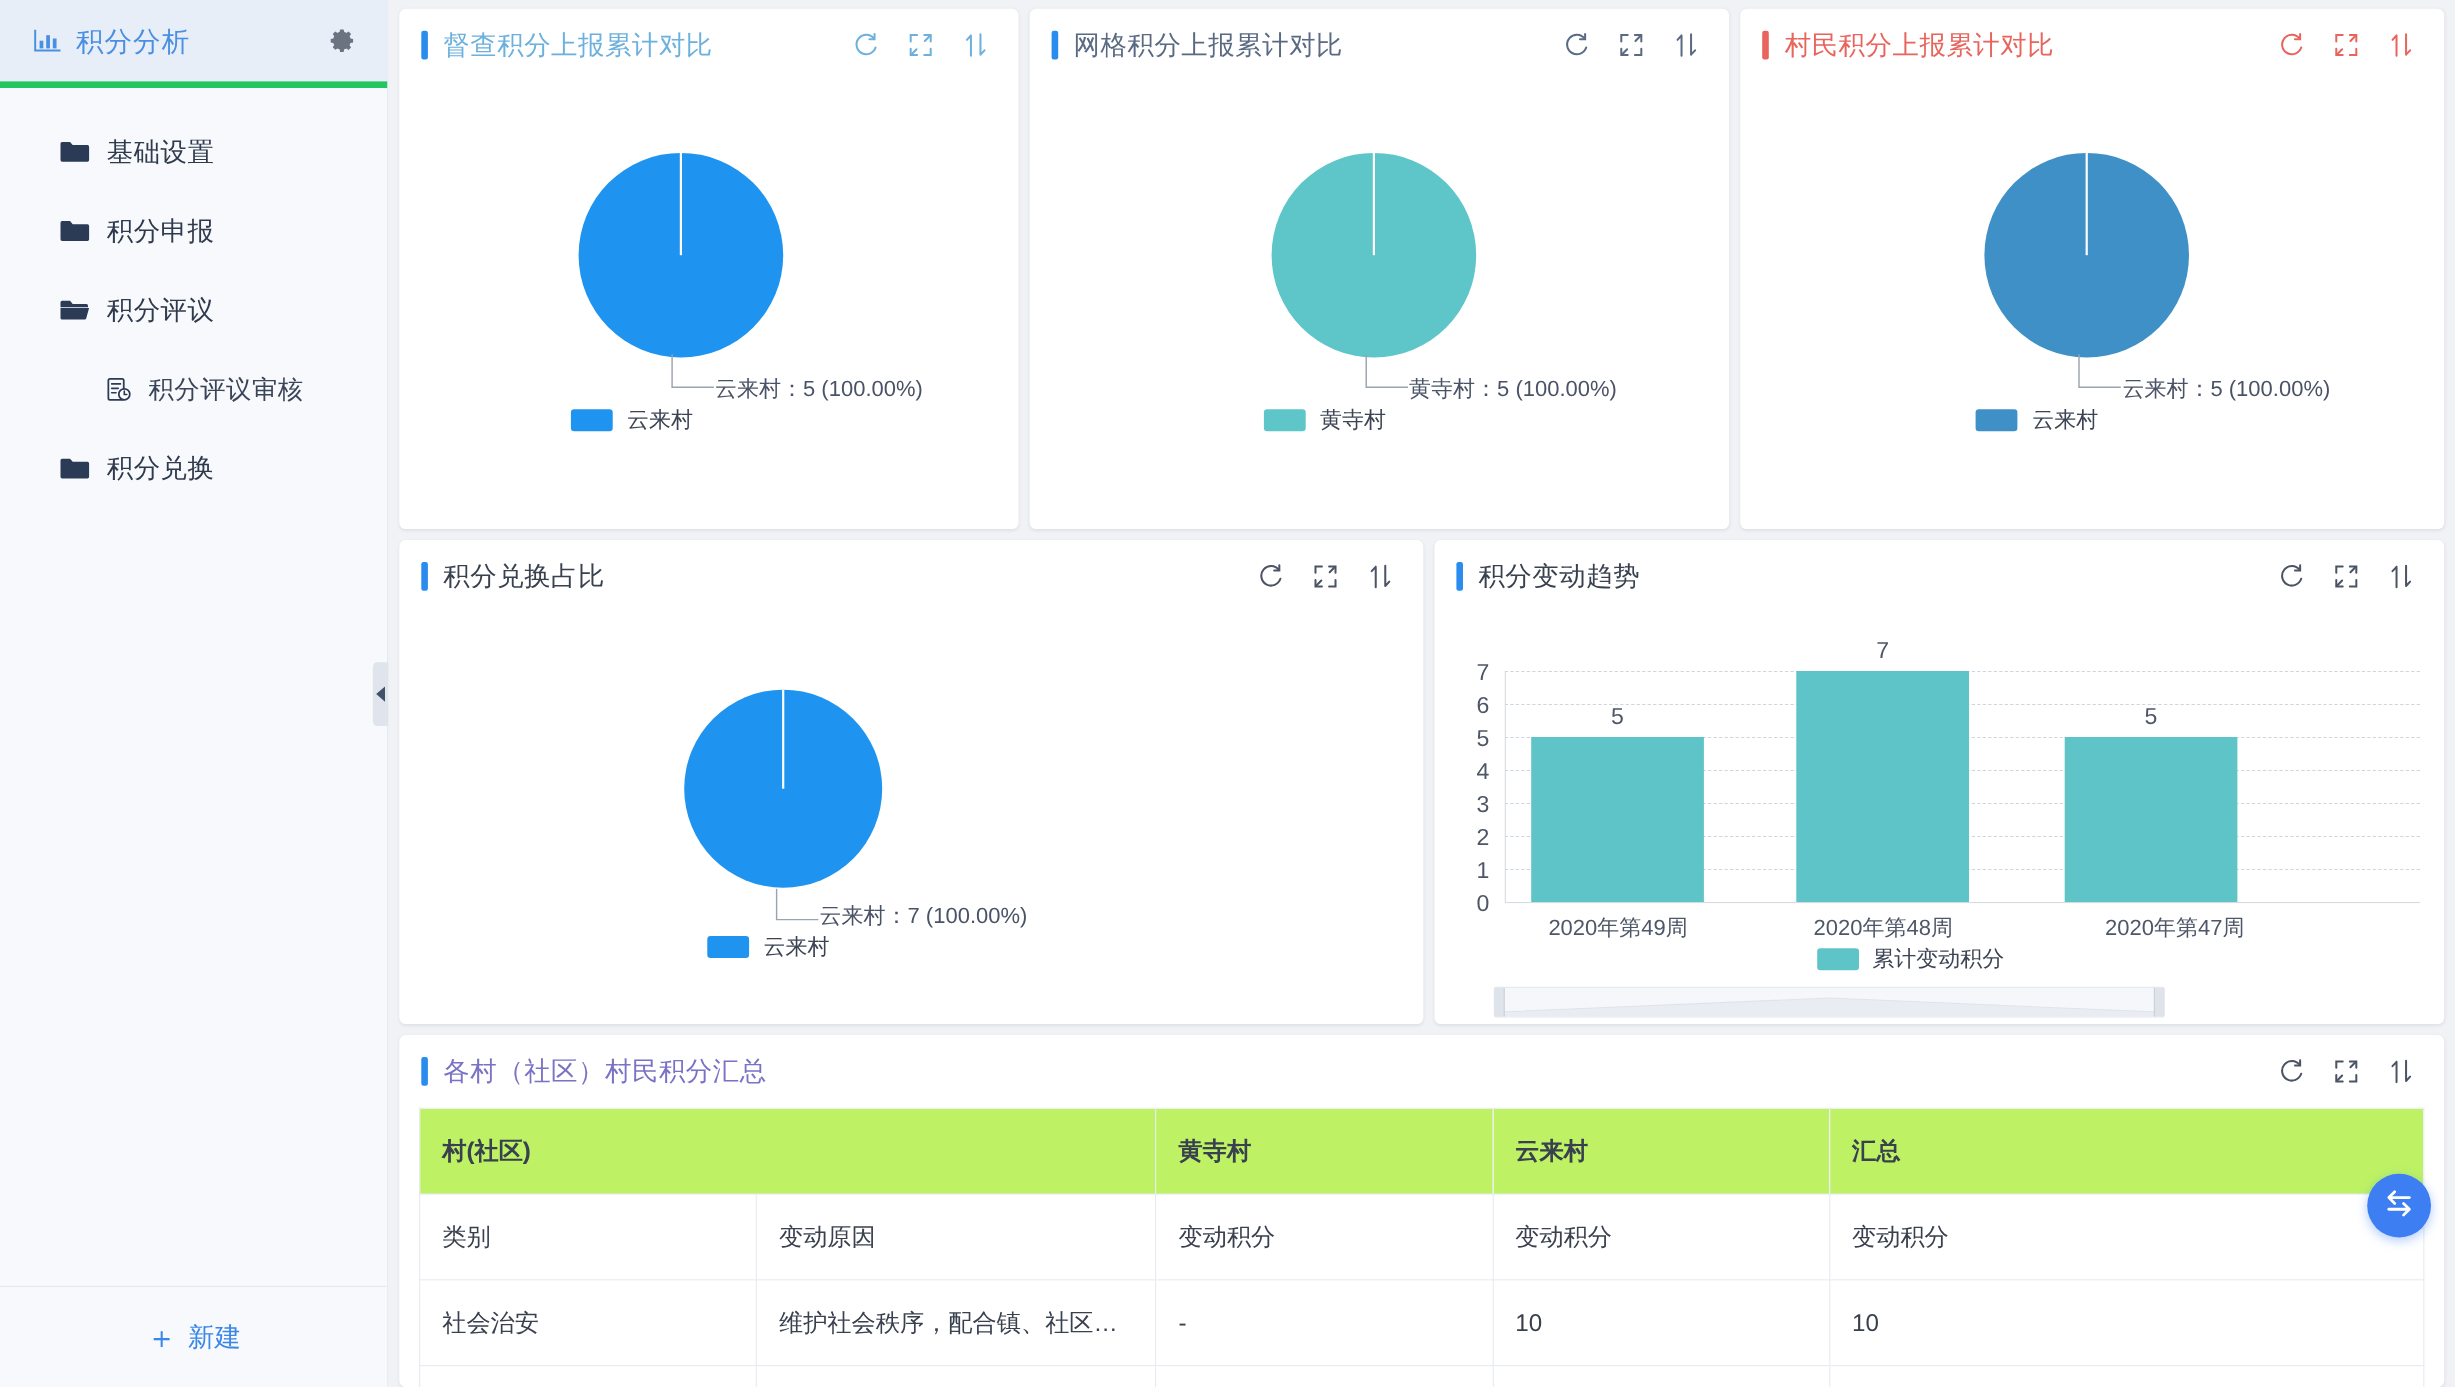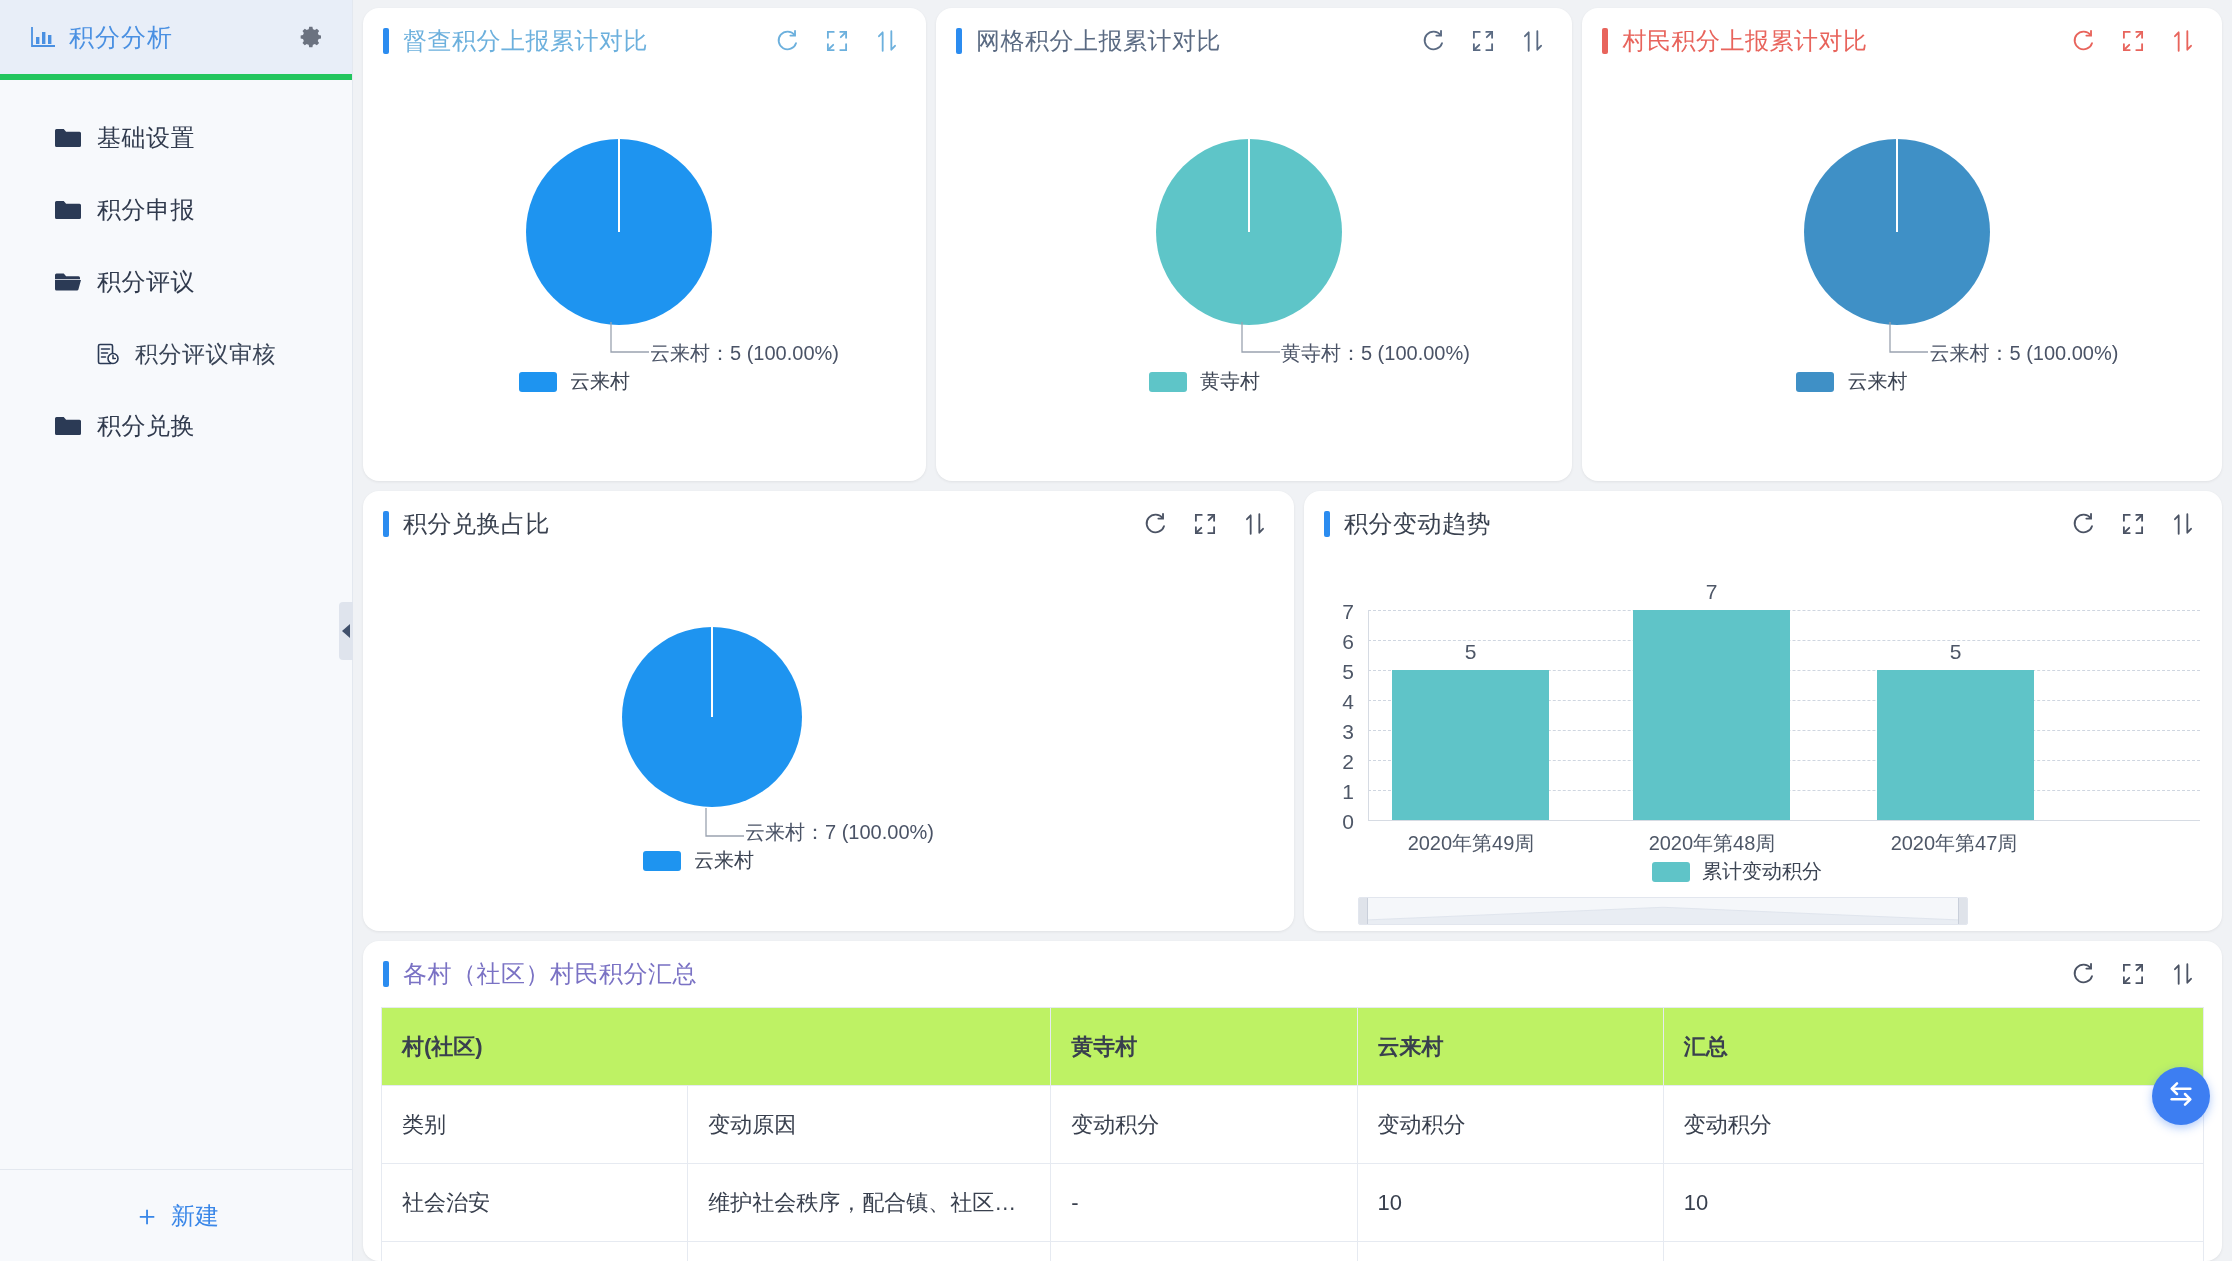--- a/index.html
+++ b/index.html
@@ -55,21 +55,21 @@
   }
 
   
   .main {
     flex: 1 1 auto; height: 1261px; overflow: hidden;
     padding: 8px 10px 0 10px; background: #f0f2f5;
     position: relative;
   }
   .row { display: flex; gap: 10px; }
   .card {
-    background: #ffffff; border-radius: 16px;
+    background: #ffffff; border-radius: 6px;
     box-shadow: 0 1px 3px rgba(0,0,0,0.07);
     display: flex; flex-direction: column; position: relative;
   }
   .card-head {
     height: 66px; display: flex; align-items: center;
     padding: 0 26px 0 20px; flex: 0 0 66px;
   }
   .bar-mark {
     width: 6px; height: 26px; border-radius: 2px;
     background: #2b8cf0; margin-right: 14px; flex: 0 0 6px;
@@ -433,21 +433,21 @@
             <div class="bar-rect" style="left:88px;top:113px;width:157px;height:150px;"></div>
             <div class="bar-rect" style="left:329px;top:53px;width:157px;height:210px;"></div>
             <div class="bar-rect" style="left:573px;top:113px;width:157px;height:150px;"></div>
 
             <span class="bar-val" style="left:88px;top:83px;width:157px;">5</span>
             <span class="bar-val" style="left:329px;top:23px;width:157px;">7</span>
             <span class="bar-val" style="left:573px;top:83px;width:157px;">5</span>
 
             <span class="xcat" style="left:61px;top:273px;width:212px;">2020年第49周</span>
             <span class="xcat" style="left:302px;top:273px;width:212px;">2020年第48周</span>
-            <span class="xcat" style="left:544px;top:273px;width:212px;">2020年第47周</span>
+            <span class="xcat" style="left:567px;top:273px;width:212px;">2020年第47周</span>
 
             <span class="bc-legend" style="left:348px;top:301px;">
               <span class="legend-sw" style="background:#5fc4c8"></span>
               <span class="legend-tx">累计变动积分</span>
             </span>
 
             <div class="datazoom" style="left:54px;top:340px;width:610px;height:28px;">
               <svg class="dz-area" viewBox="0 0 610 28" preserveAspectRatio="none">
                 <path d="M0 24 L305 10 L610 24 L610 28 L0 28 Z" fill="#e9edf3"></path>
                 <path d="M0 24 L305 10 L610 24" fill="none" stroke="#dfe4ec" stroke-width="1"></path>

